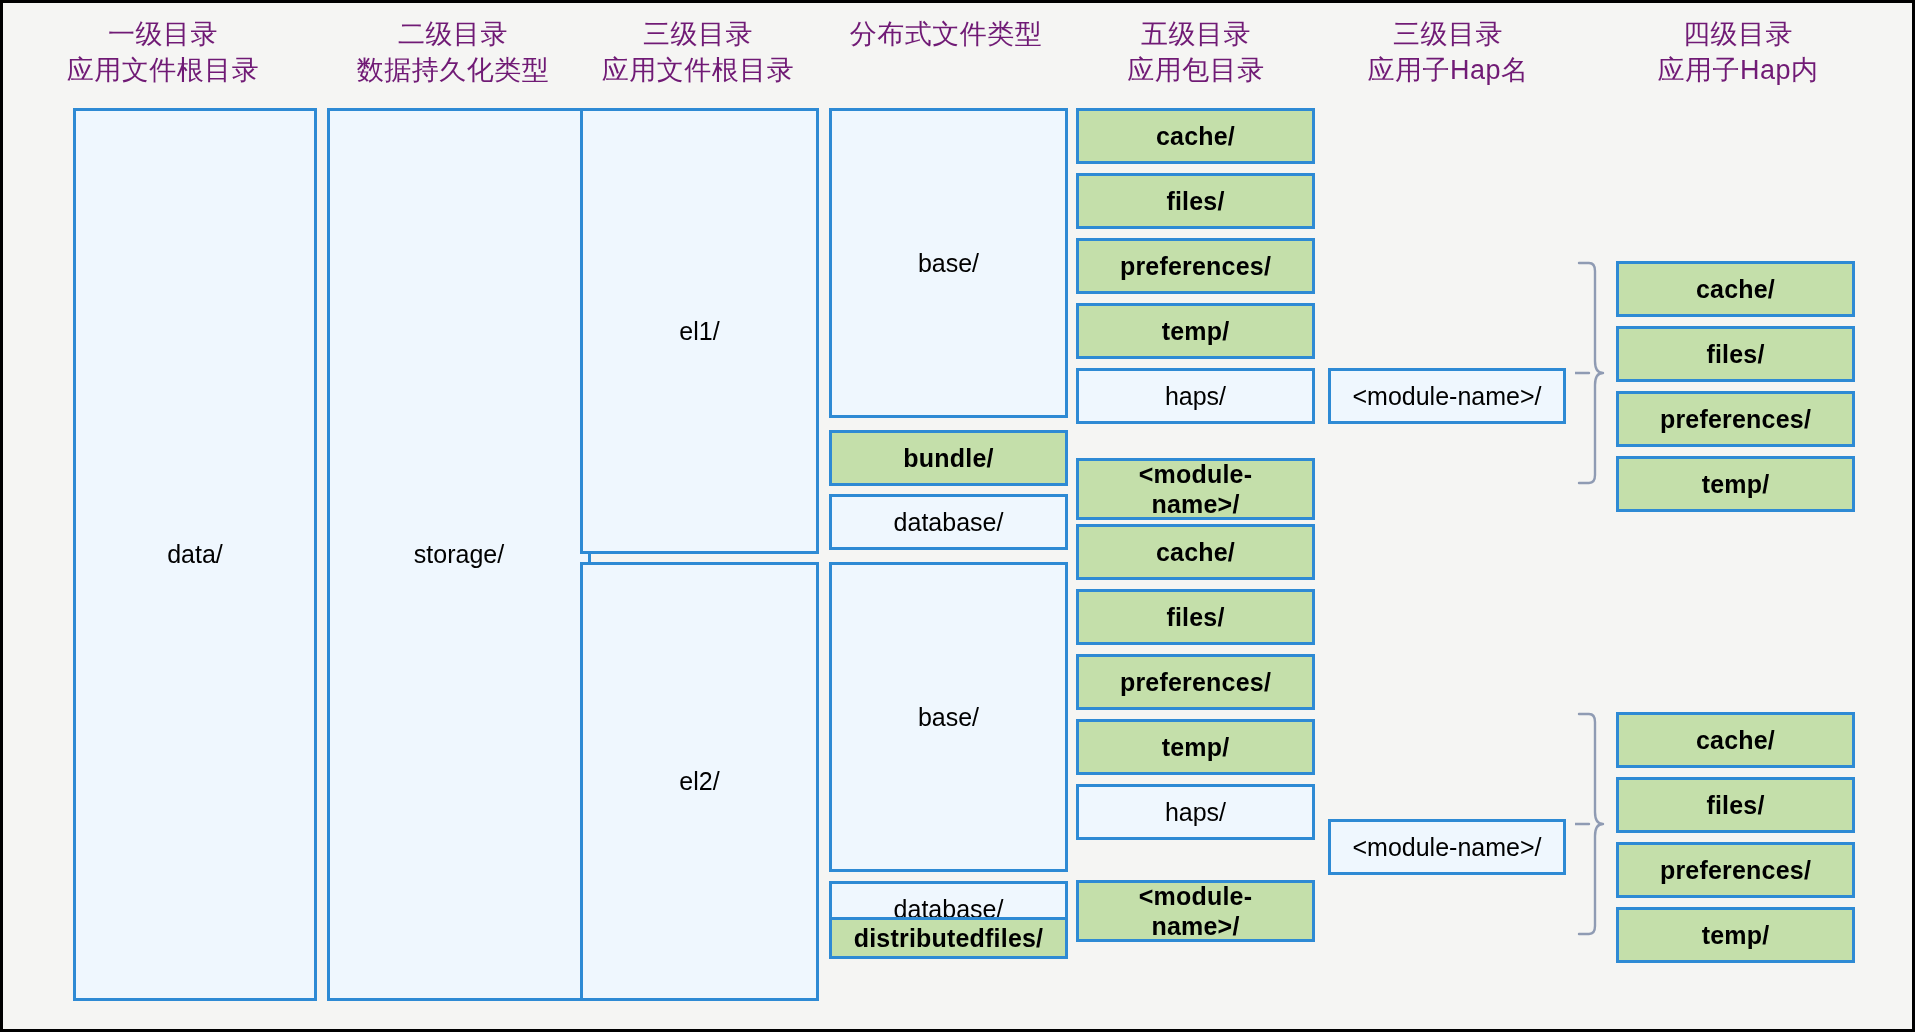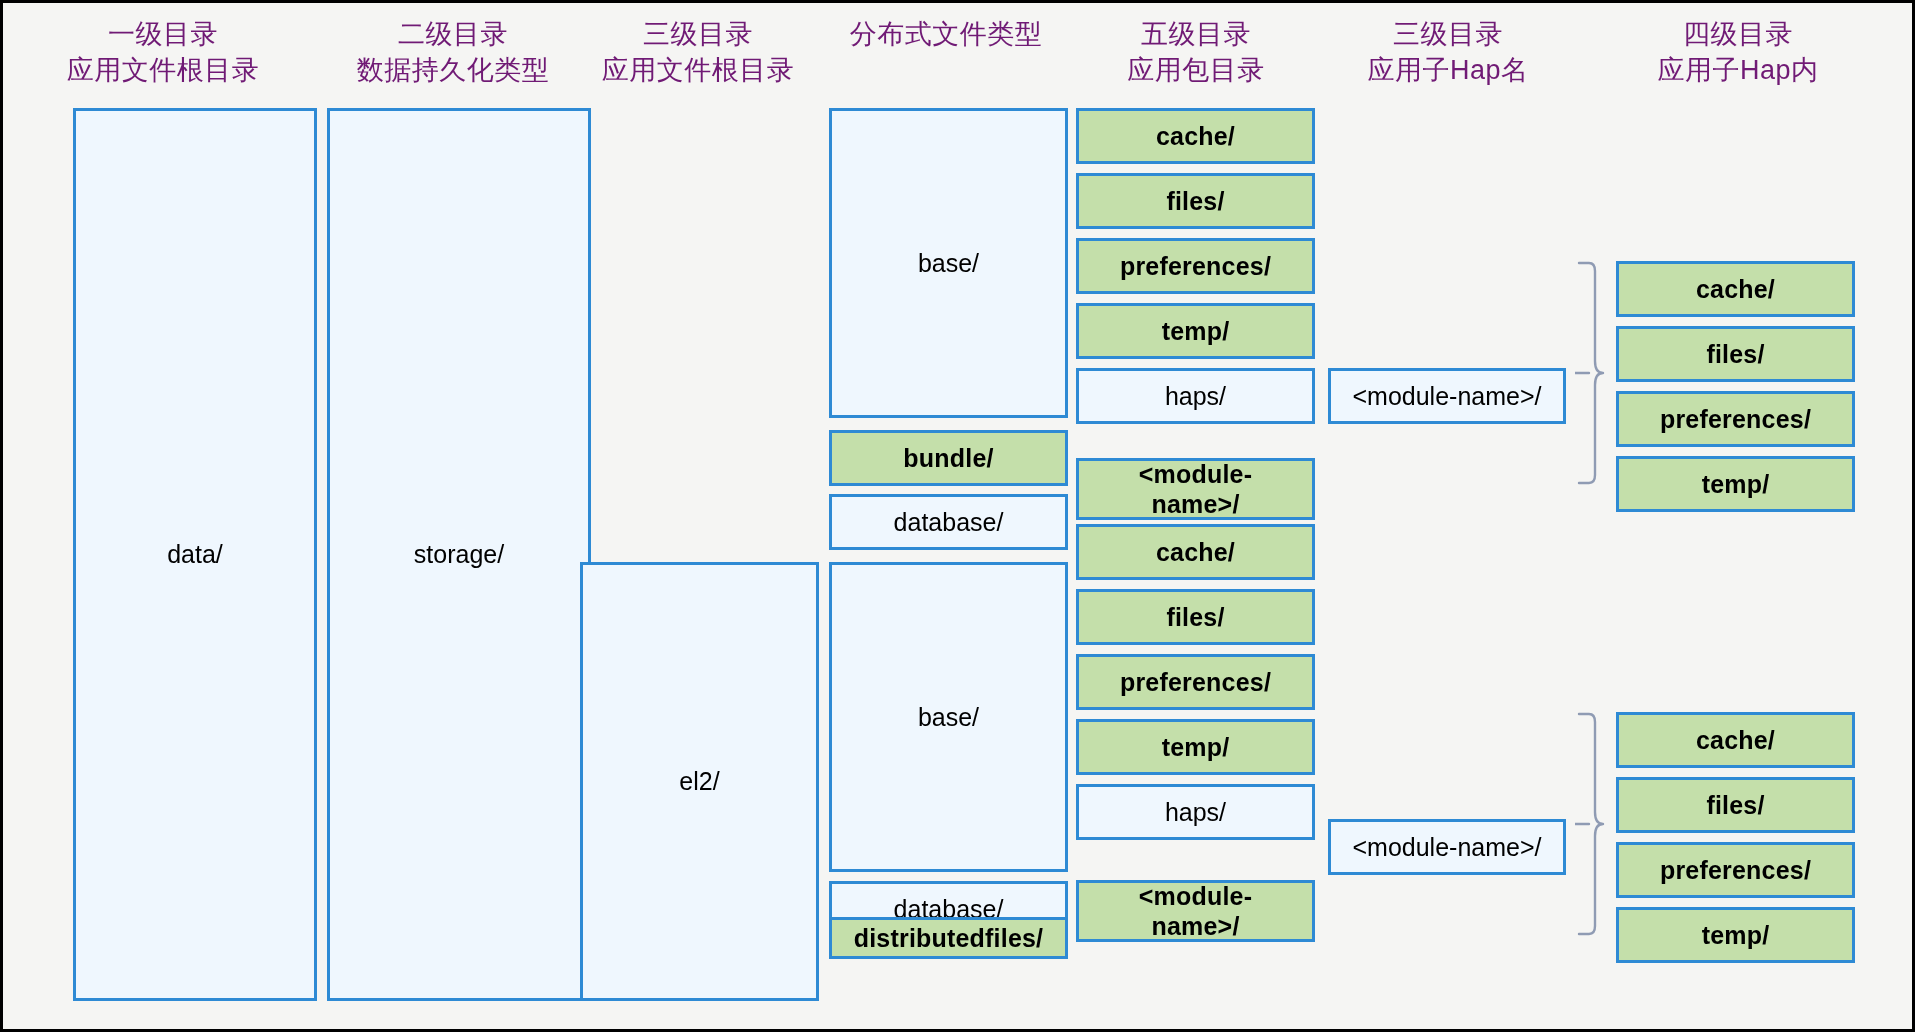--- a/index.html
+++ b/index.html
@@ -92,20 +92,23 @@
   </div>
 
   <div class="box tall" style="left:70px;top:105px;width:244px;height:893px;justify-content:center;">
     <span>data/</span>
   </div>
 
   <div class="box tall" style="left:324px;top:105px;width:264px;height:893px;">
     <span>storage/</span>
   </div>
 
+  <div class="box tall" style="left:577px;top:105px;width:239px;height:446px;">
+    <span>el1/</span>
+  </div>
   <div class="box tall" style="left:577px;top:559px;width:239px;height:439px;">
     <span>el2/</span>
   </div>
 
   <div class="box" style="left:826px;top:105px;width:239px;height:310px;">
     <span>base/</span>
   </div>
   <div class="box green" style="left:826px;top:427px;width:239px;height:56px;">
     <span>bundle/</span>
   </div>

